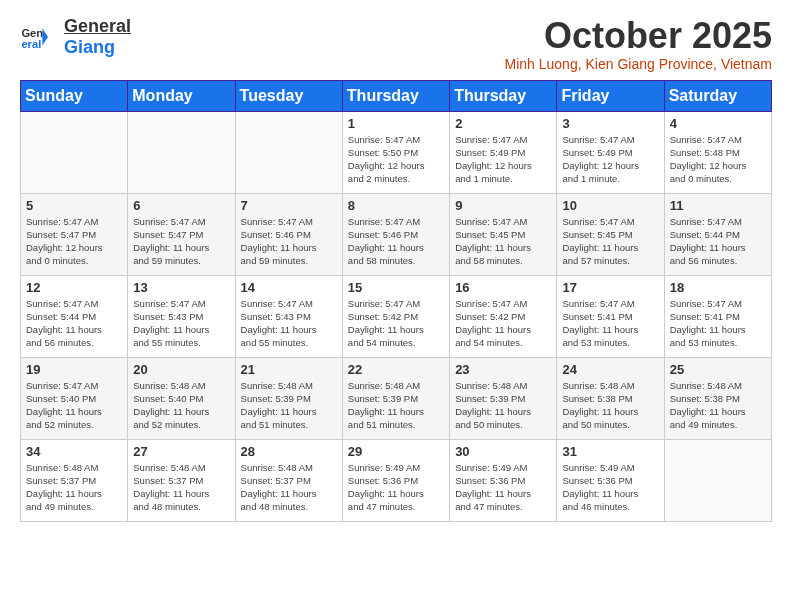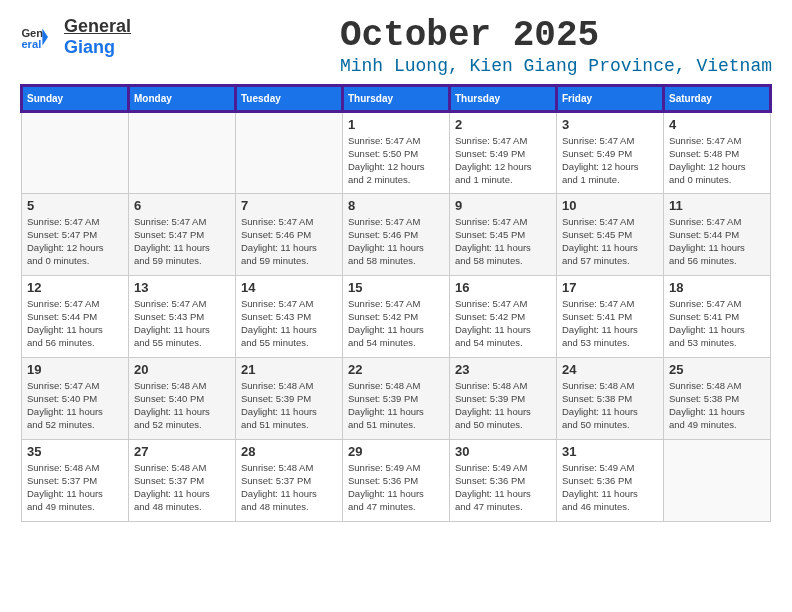--- a/index.html
+++ b/index.html
@@ -30,46 +30,45 @@
     .logo-text-blue {
       font-size: 18px;
       font-weight: bold;
       color: #1a73e8;
     }
     .logo-icon {
       width: 28px;
       height: 28px;
     }
     .title-block {
-      text-align: left;
-      font-family: Liberation Mono, monospace;
+      text-align: right;
     }
     .month-title {
       font-size: 36px;
       font-weight: bold;
       color: #333;
       line-height: 1.1;
     }
     .location-title {
-      font-size: 18px;
-      color: #0369a1;
+      font-size: 14px;
+      color: #c2410c;
     }
     table {
       width: 100%;
       border-collapse: collapse;
       table-layout: fixed;
     }
     thead tr th {
       background-color: #1a73e8;
       color: #fff;
-      font-size: 10px;
+      font-size: 16px;
       font-weight: bold;
       padding: 6px 4px;
       text-align: left;
-      border: 3px solid #4c1d95;
+      border: 1px solid #4c1d95;
     }
     tbody tr td {
       border: 1px solid #ccc;
       vertical-align: top;
       padding: 4px 5px;
       font-size: 10px;
       color: #333;
       height: 82px;
       background: #fff;
     }
@@ -307,21 +306,21 @@
         <td>
           <span class="day-number">25</span>
           <div class="day-info" style="white-space: pre-line;">Sunrise: 5:48 AM
 Sunset: 5:38 PM
 Daylight: 11 hours
 and 49 minutes.</div>
         </td>
       </tr>
       <tr>
         <td>
-          <span class="day-number">35</span>
+          <span class="day-number">34</span>
           <div class="day-info" style="white-space: pre-line;">Sunrise: 5:48 AM
 Sunset: 5:37 PM
 Daylight: 11 hours
 and 49 minutes.</div>
         </td>
         <td>
           <span class="day-number">27</span>
           <div class="day-info" style="white-space: pre-line;">Sunrise: 5:48 AM
 Sunset: 5:37 PM
 Daylight: 11 hours

